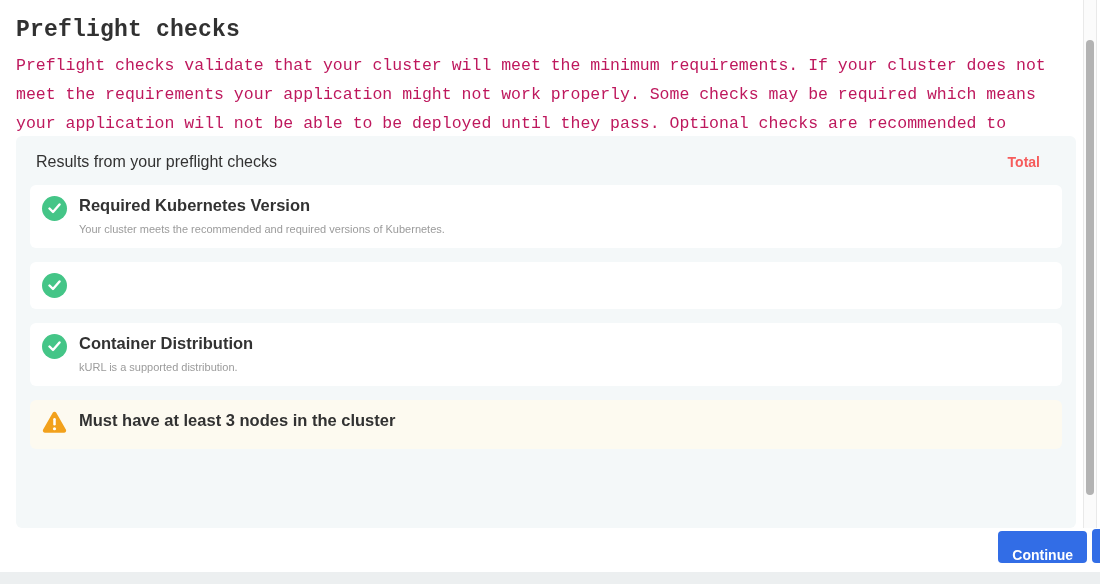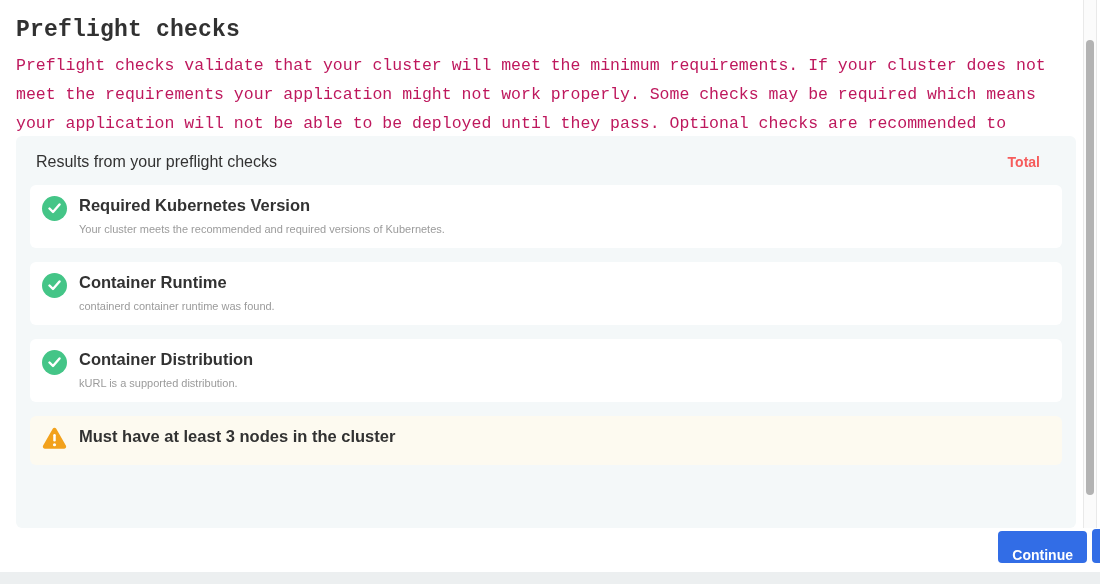--- a/index.html
+++ b/index.html
@@ -93,24 +93,20 @@
     </div>
 
     <div class="check-item">
       <span class="status-icon">
         <span class="pass-badge">
           <svg width="13" height="11" viewBox="0 0 13 11">
               <polyline points="1.5,5.5 5,9 11.5,1.5" fill="none" stroke="#ffffff" stroke-width="2.4" stroke-linecap="round" stroke-linejoin="round"></polyline>
             </svg>
         </span>
       </span>
-      <div class="check-body">
-        <div class="check-title">Container Runtime</div>
-        <div class="check-message">containerd container runtime was found.</div>
-      </div>
     </div>
 
     <div class="check-item">
       <span class="status-icon">
         <span class="pass-badge">
           <svg width="13" height="11" viewBox="0 0 13 11">
               <polyline points="1.5,5.5 5,9 11.5,1.5" fill="none" stroke="#ffffff" stroke-width="2.4" stroke-linecap="round" stroke-linejoin="round"></polyline>
             </svg>
         </span>
       </span>

